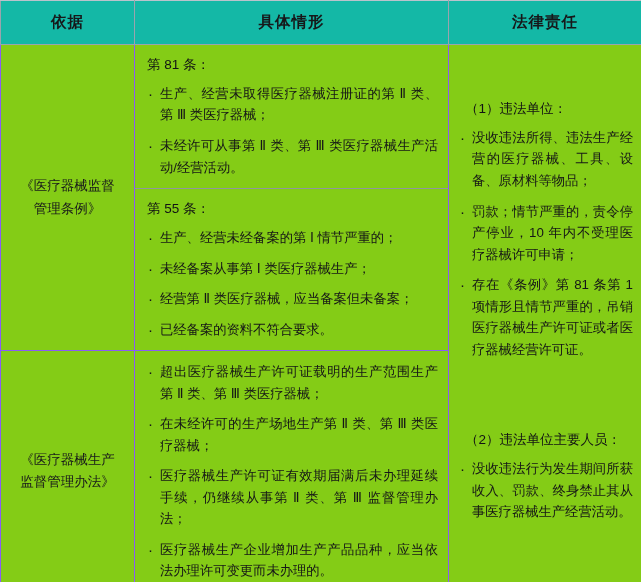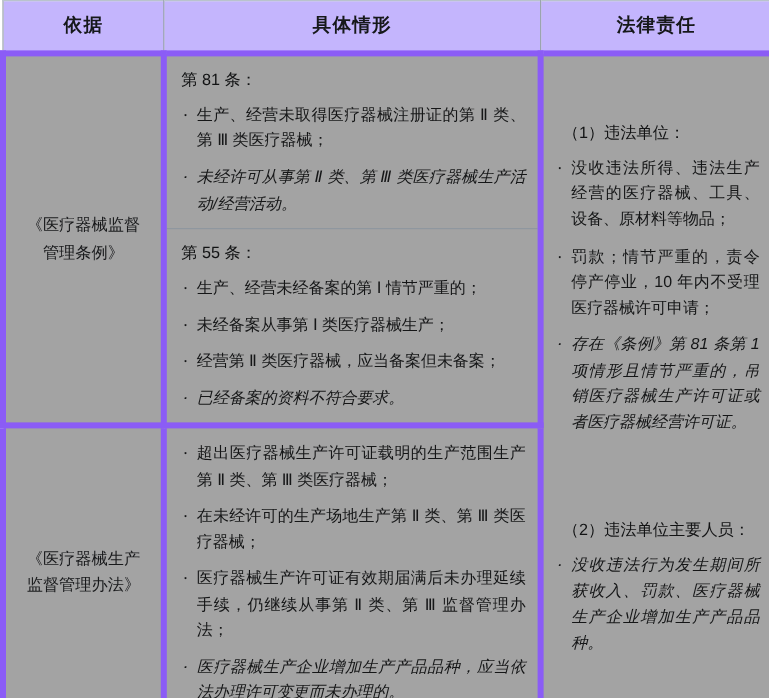--- a/index.html
+++ b/index.html
@@ -26,40 +26,40 @@
     border-collapse: collapse;
     table-layout: fixed;
   }
 
   table.reg-table col.c-basis  { width: 134px; }
   table.reg-table col.c-detail { width: 314px; }
   table.reg-table col.c-liab   { width: 193px; }
 
   
   thead th {
-    background: #c4b5fd;
+    background: #14b8a6;
     border: 1px solid #9aa4ad;
     border-top: 1px solid #b9c3cc;
     height: 44px;
     font-size: 15.5px;
     font-weight: bold;
     color: #16181a;
     text-align: center;
     vertical-align: middle;
     letter-spacing: 1px;
     padding: 0 4px;
     box-sizing: border-box;
   }
 
   
   tbody td {
-    border: 5px solid #8b5cf6;
+    border: 1px solid #8b5cf6;
     vertical-align: top;
     padding: 0;
-    background: #a3a3a3;
+    background: #84cc16;
     box-sizing: border-box;
   }
 
   td.basis-cell {
     vertical-align: middle;
     text-align: center;
     font-size: 13.5px;
     line-height: 1.65;
     color: #18191b;
     padding: 6px 6px;
@@ -109,21 +109,20 @@
     padding-left: 13px;
     margin: 0 0 9px 0;
     font-size: 13.3px;
     line-height: 1.62;
     color: #151617;
     text-align: justify;
     text-justify: inter-ideograph;
   }
   ul.items li:last-child {
     margin-bottom: 0;
-    font-style: italic;
   }
   ul.items li::before {
     content: "·";
     position: absolute;
     left: 1px;
     top: -1px;
     font-size: 15px;
     line-height: 1.62;
     color: #151617;
   }
@@ -184,21 +183,21 @@
             <ul class="items">
               <li>没收违法所得、违法生产经营的医疗器械、工具、设备、原材料等物品；</li>
               <li>罚款；情节严重的，责令停产停业，10 年内不受理医疗器械许可申请；</li>
               <li>存在《条例》第 81 条第 1 项情形且情节严重的，吊销医疗器械生产许可证或者医疗器械经营许可证。</li>
             </ul>
 
             <div class="spacer-block"></div>
 
             <p class="group-title indented">（2）违法单位主要人员：</p>
             <ul class="items">
-              <li>没收违法行为发生期间所获收入、罚款、医疗器械生产企业增加生产产品品种。</li>
+              <li>没收违法行为发生期间所获收入、罚款、终身禁止其从事医疗器械生产经营活动。</li>
             </ul>
           </div>
         </td>
       </tr>
 
       <tr>
         <td class="basis-cell">
           <span class="basis-text">《医疗器械生产
 监督管理办法》</span>
         </td>

